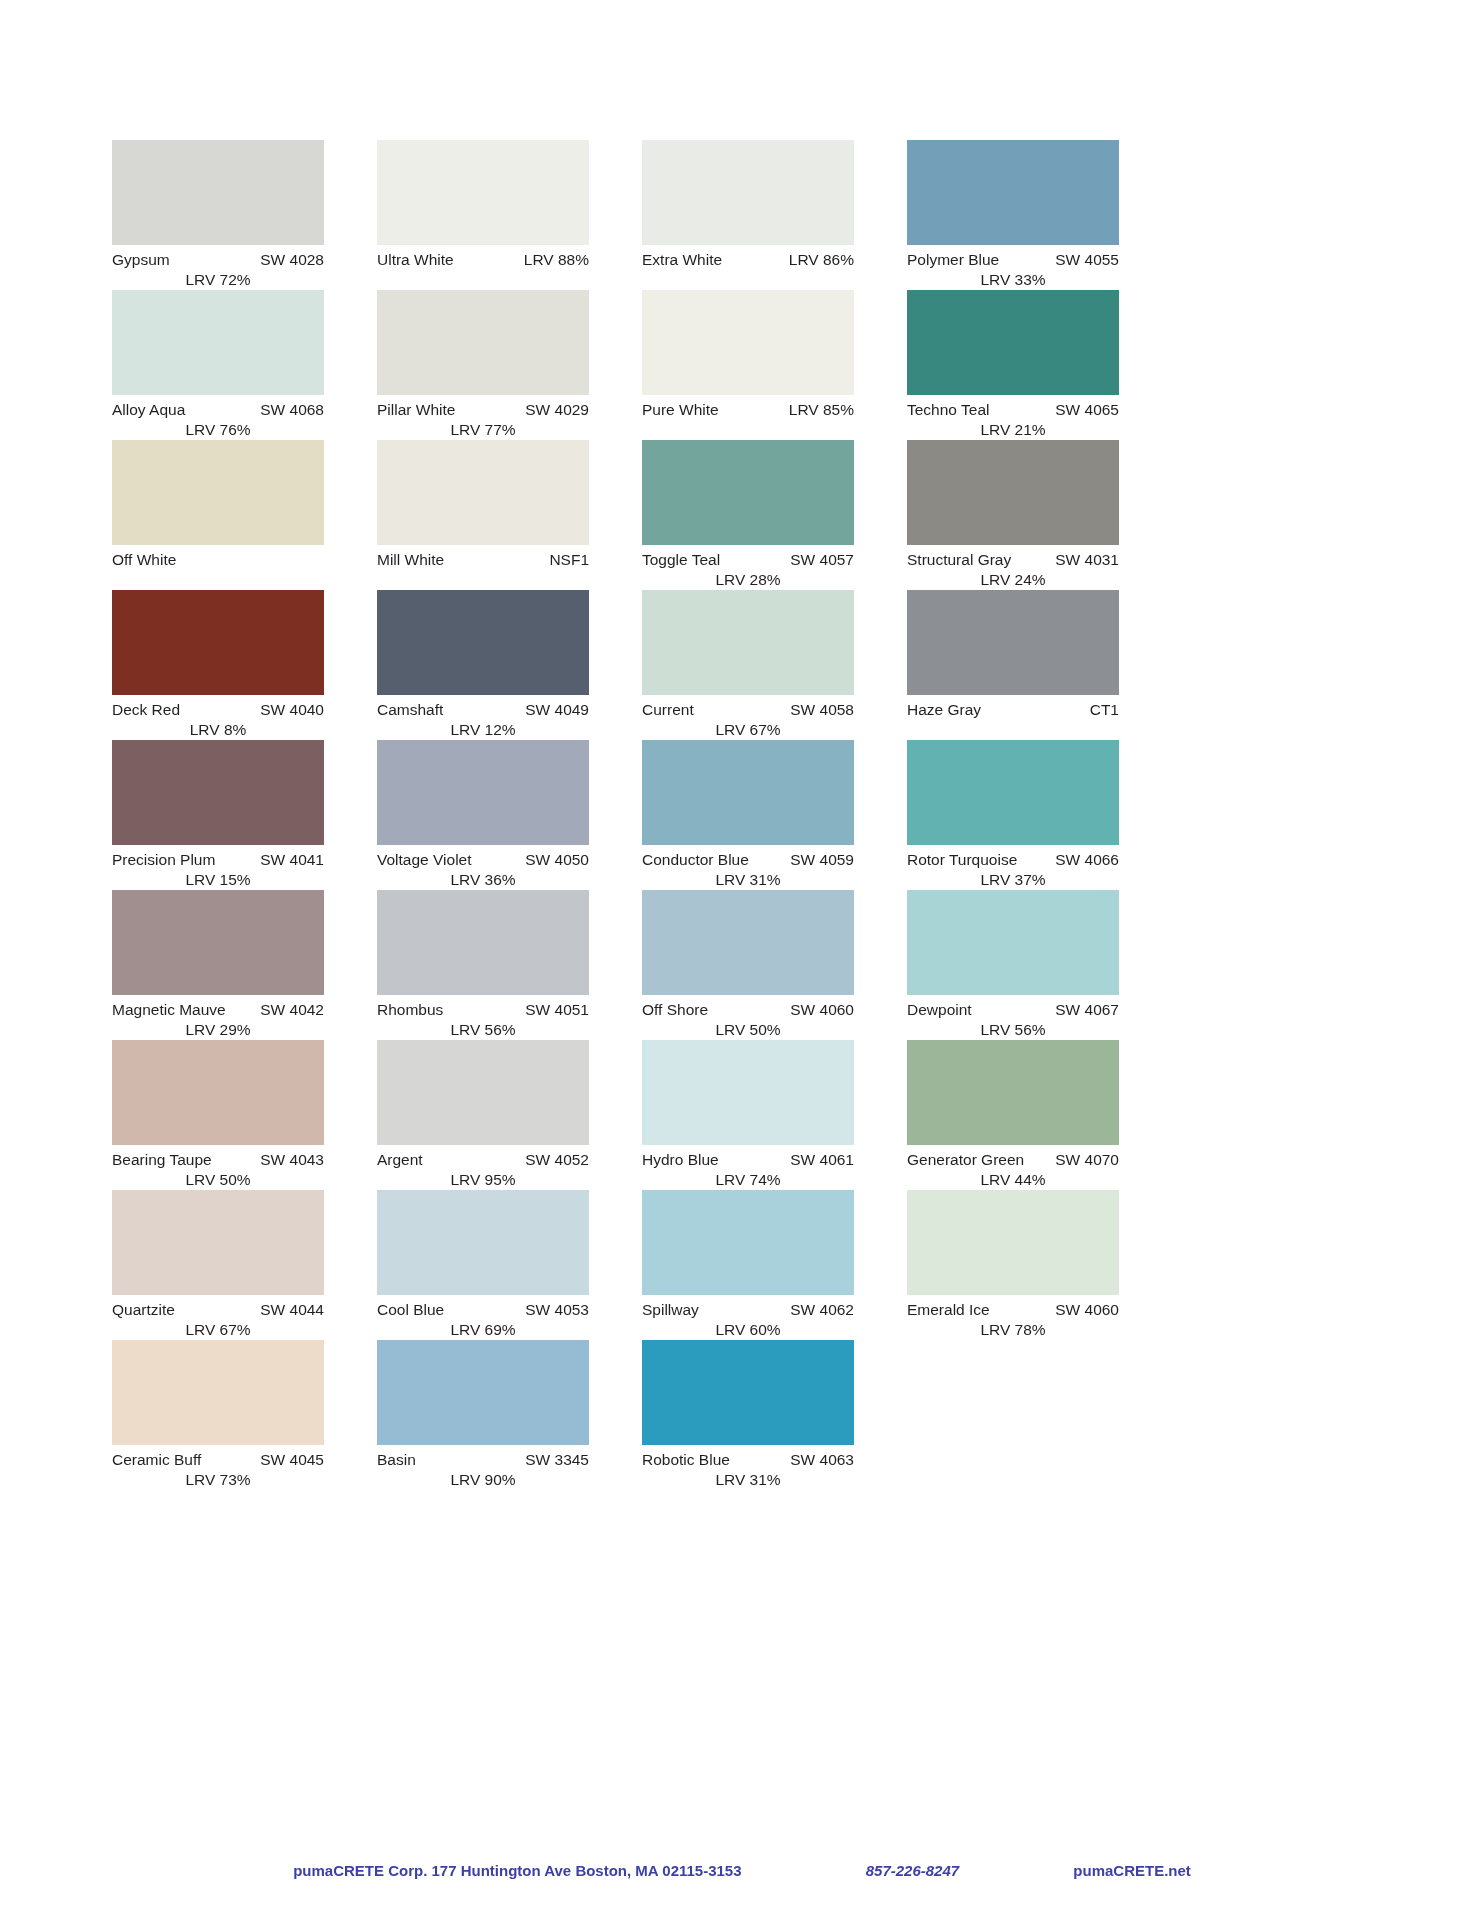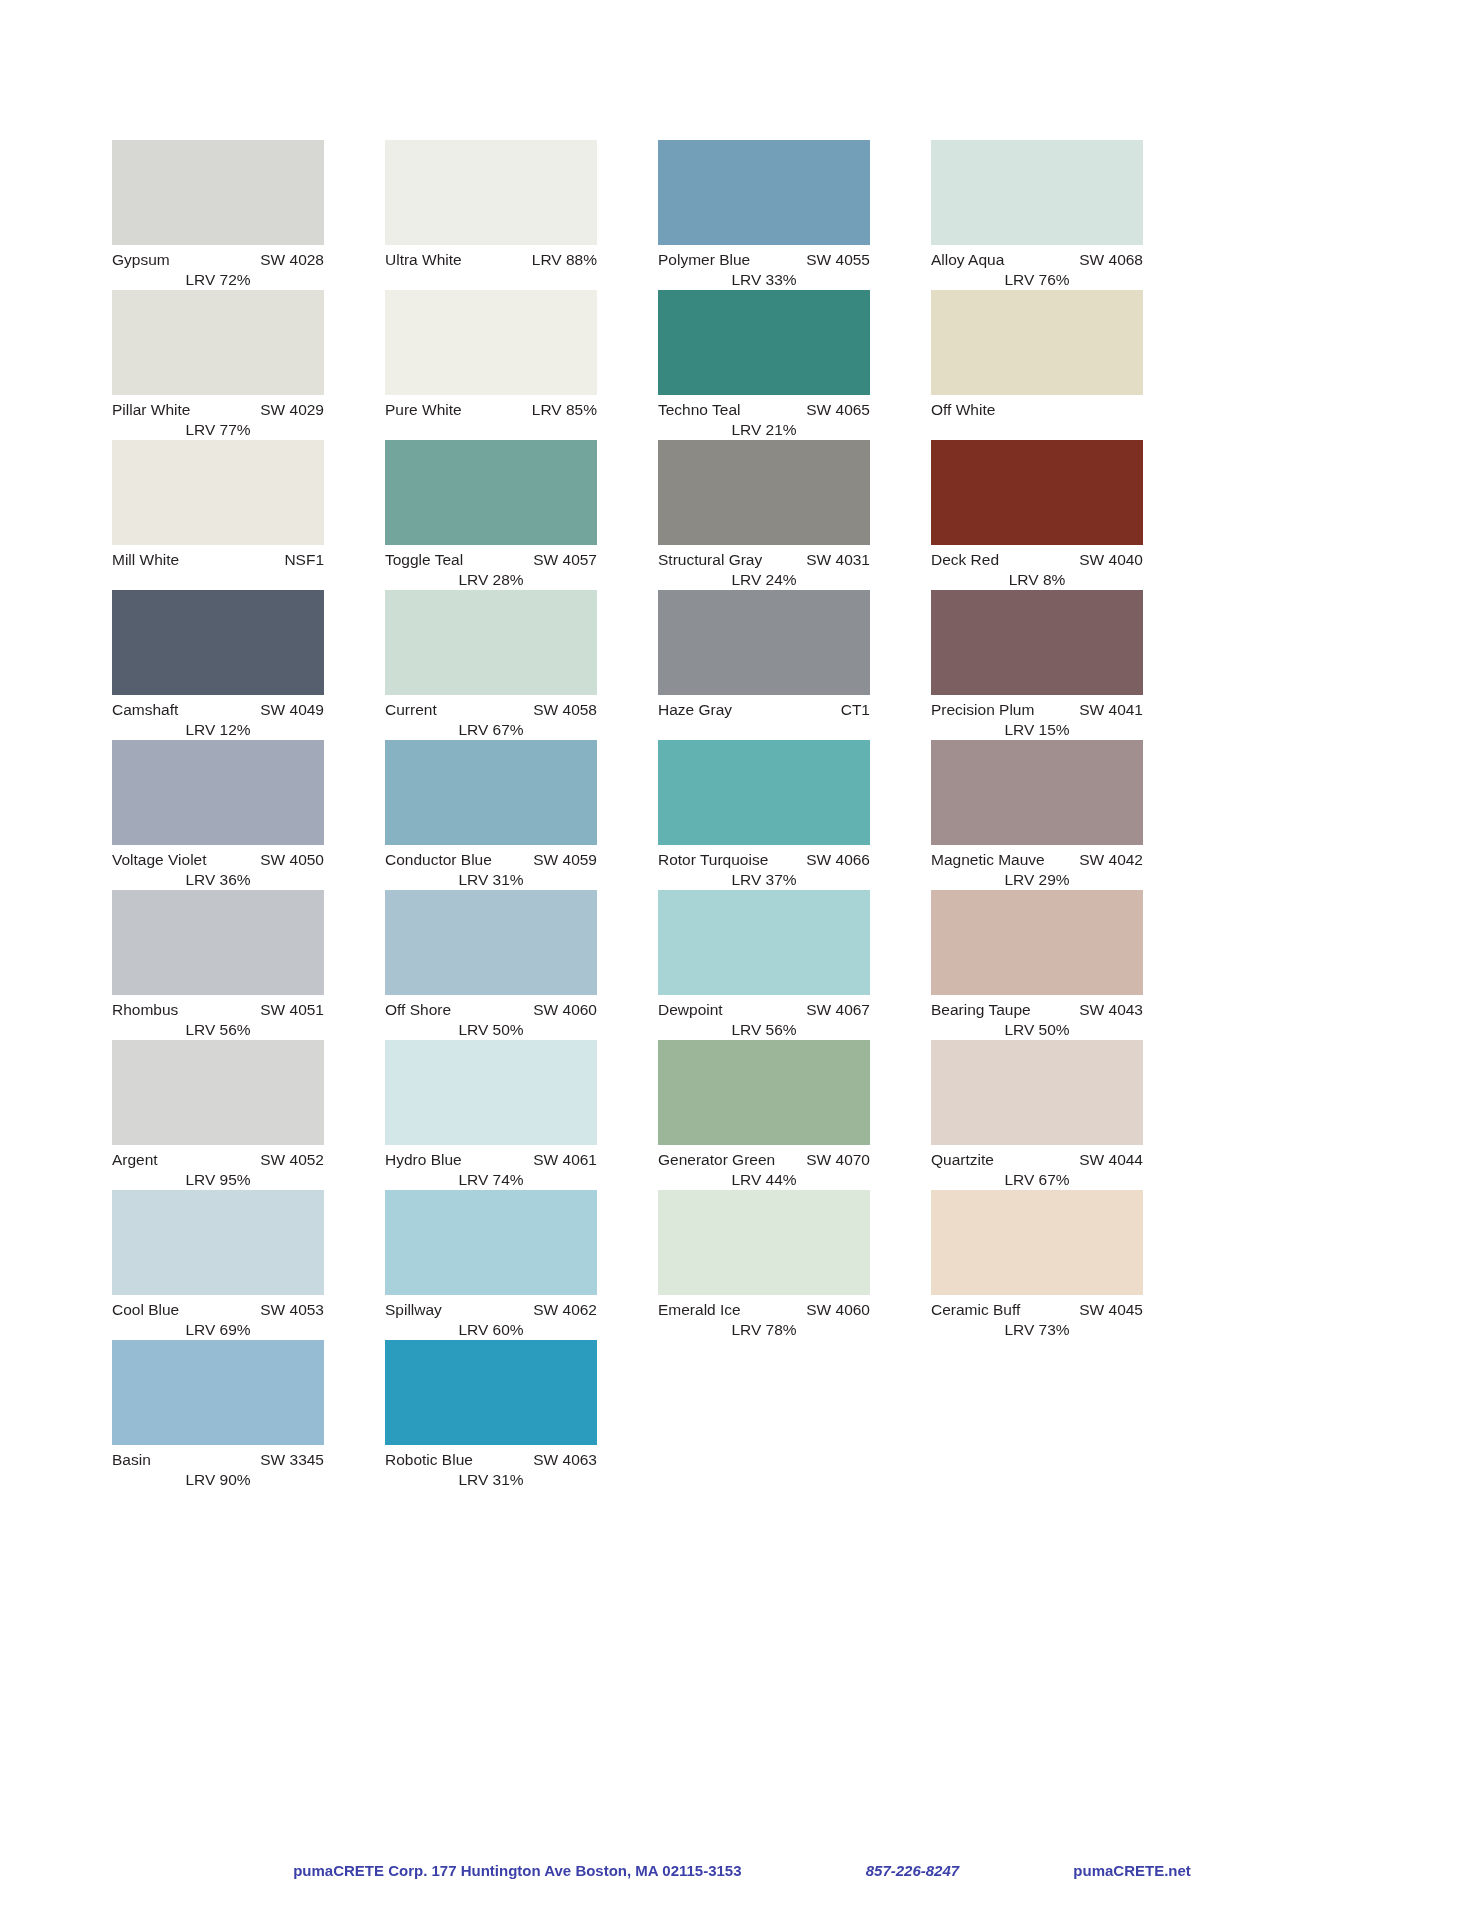--- a/index.html
+++ b/index.html
@@ -24,21 +24,21 @@
     height: 1920px;
   }
 
   .grid {
     position: absolute;
     left: 112px;
     top: 140px;
     width: 1260px;
     display: grid;
     grid-template-columns: repeat(4, 265px);
-    column-gap: 8px;
+    column-gap: 0px;
     grid-auto-rows: 150px;
   }
 
   .swatch-cell {
     width: 212px;
     position: relative;
   }
 
   .swatch {
     width: 212px;
@@ -117,20 +117,29 @@
       <div class="swatch-cell">
         <div class="swatch" style="background: rgb(237, 238, 231);"></div>
         <div class="labels single">
           <div class="lab-row">
             <span class="lab-name">Ultra White</span>
             <span class="lab-code">LRV 88%</span>
           </div>
         </div>
       </div>
       <div class="swatch-cell">
+        <div class="swatch" style="background: rgb(233, 235, 230);"></div>
+        <div class="labels single">
+          <div class="lab-row">
+            <span class="lab-name">Extra White</span>
+            <span class="lab-code">LRV 86%</span>
+          </div>
+        </div>
+      </div>
+      <div class="swatch-cell">
         <div class="swatch" style="background: rgb(115, 159, 184);"></div>
         <div class="labels">
           <div class="lab-row">
             <span class="lab-name">Polymer Blue</span>
             <span class="lab-code">SW 4055</span>
           </div>
           <div class="lab-lrv">LRV 33%</div>
         </div>
       </div>
       <div class="swatch-cell">

